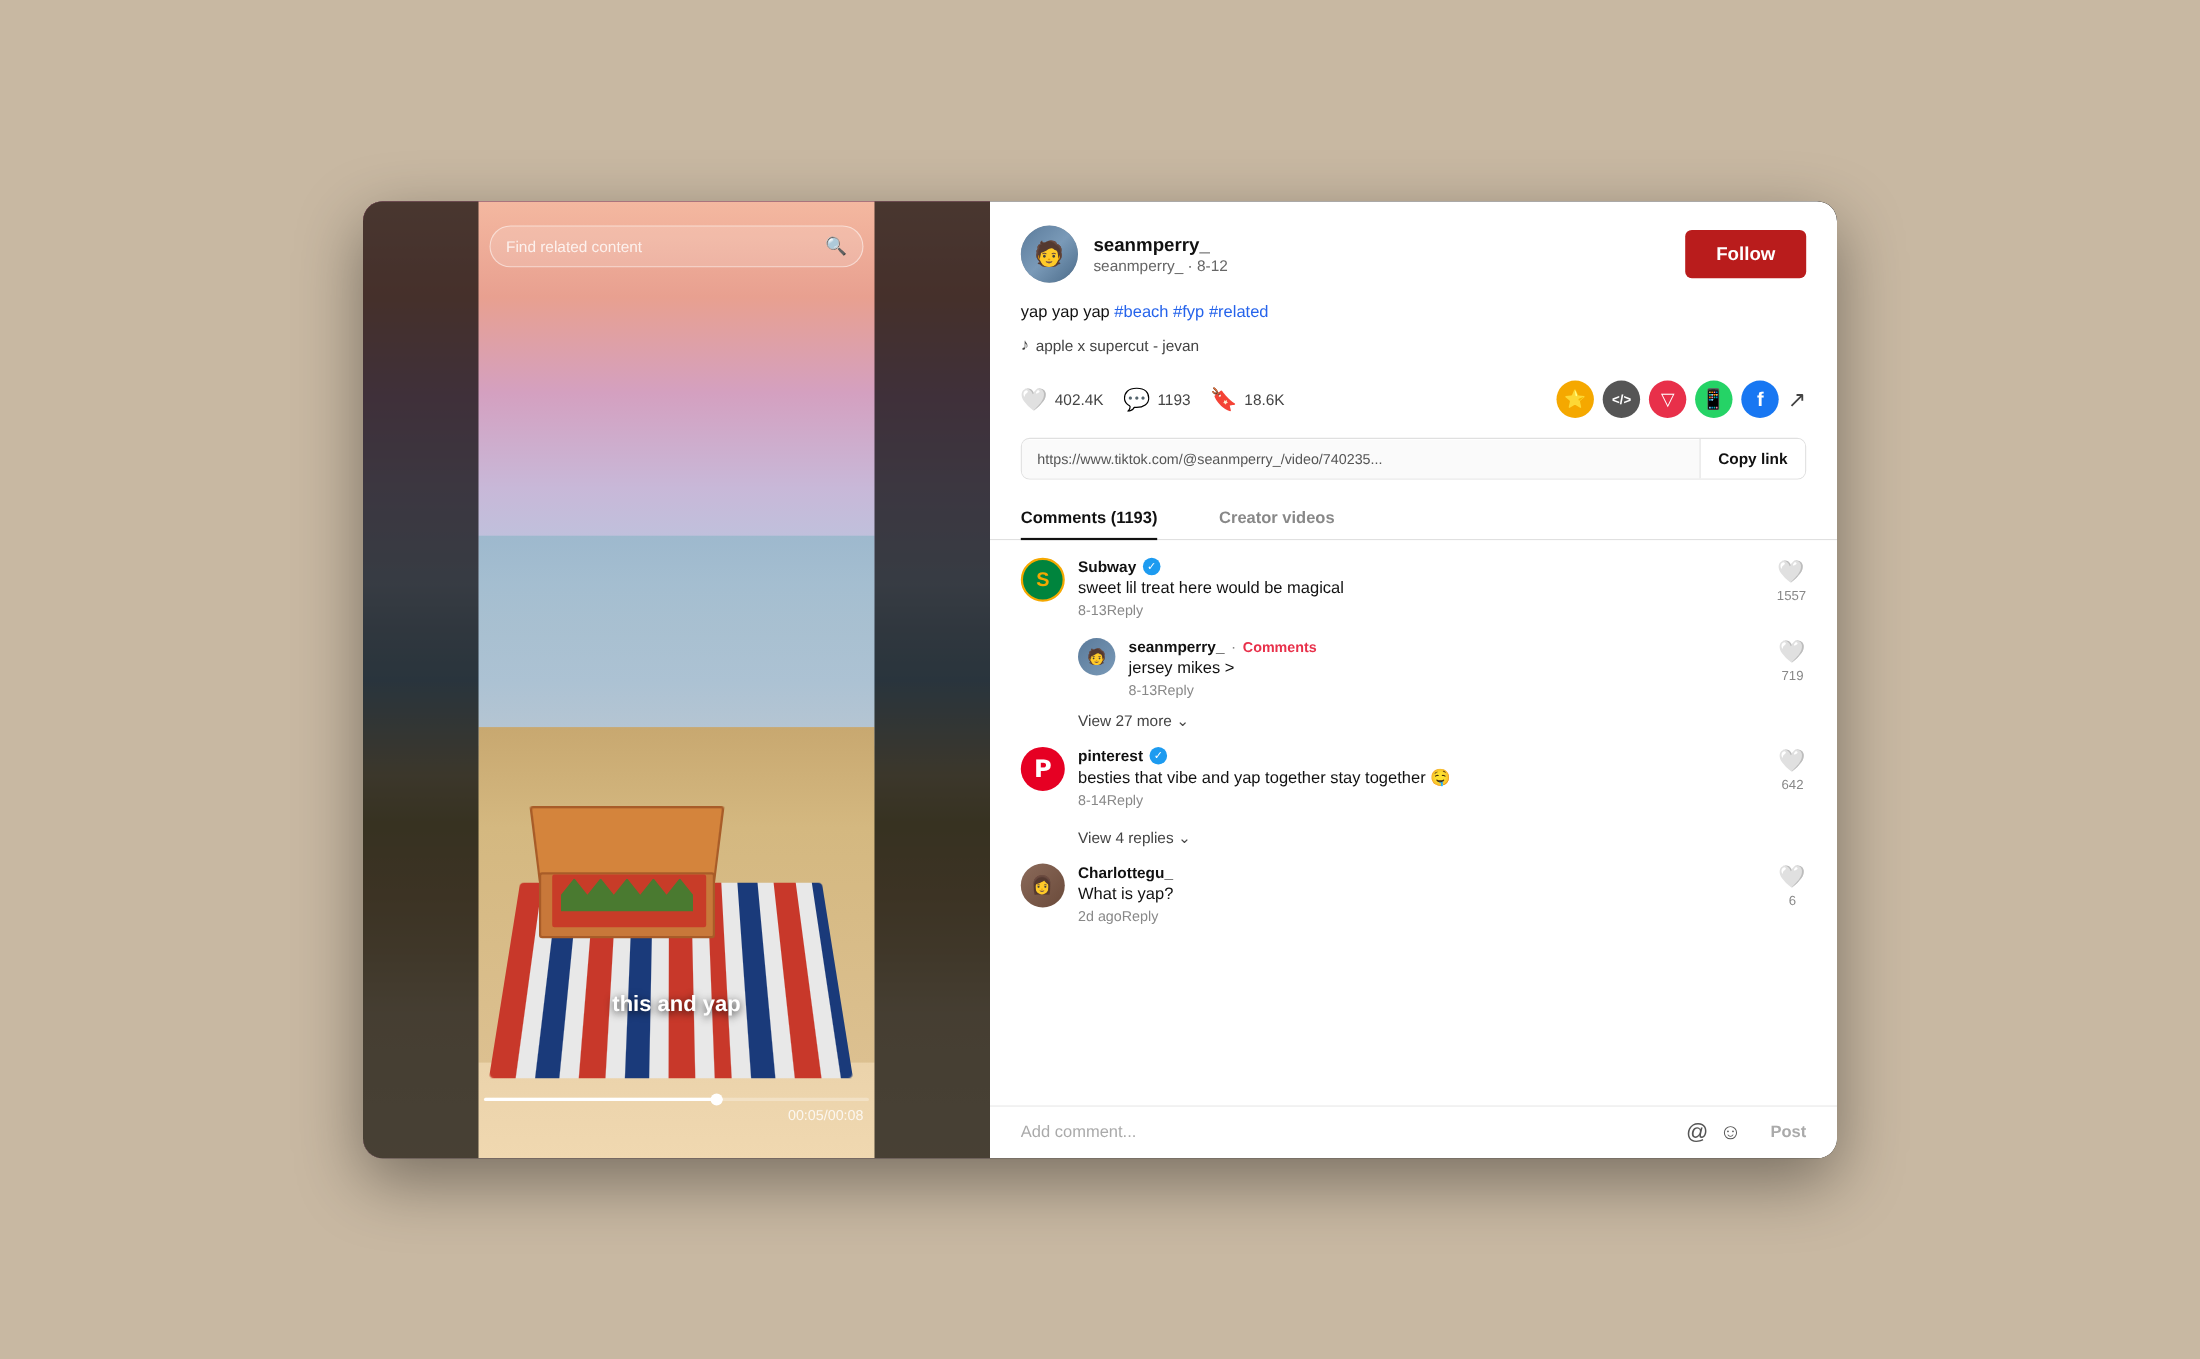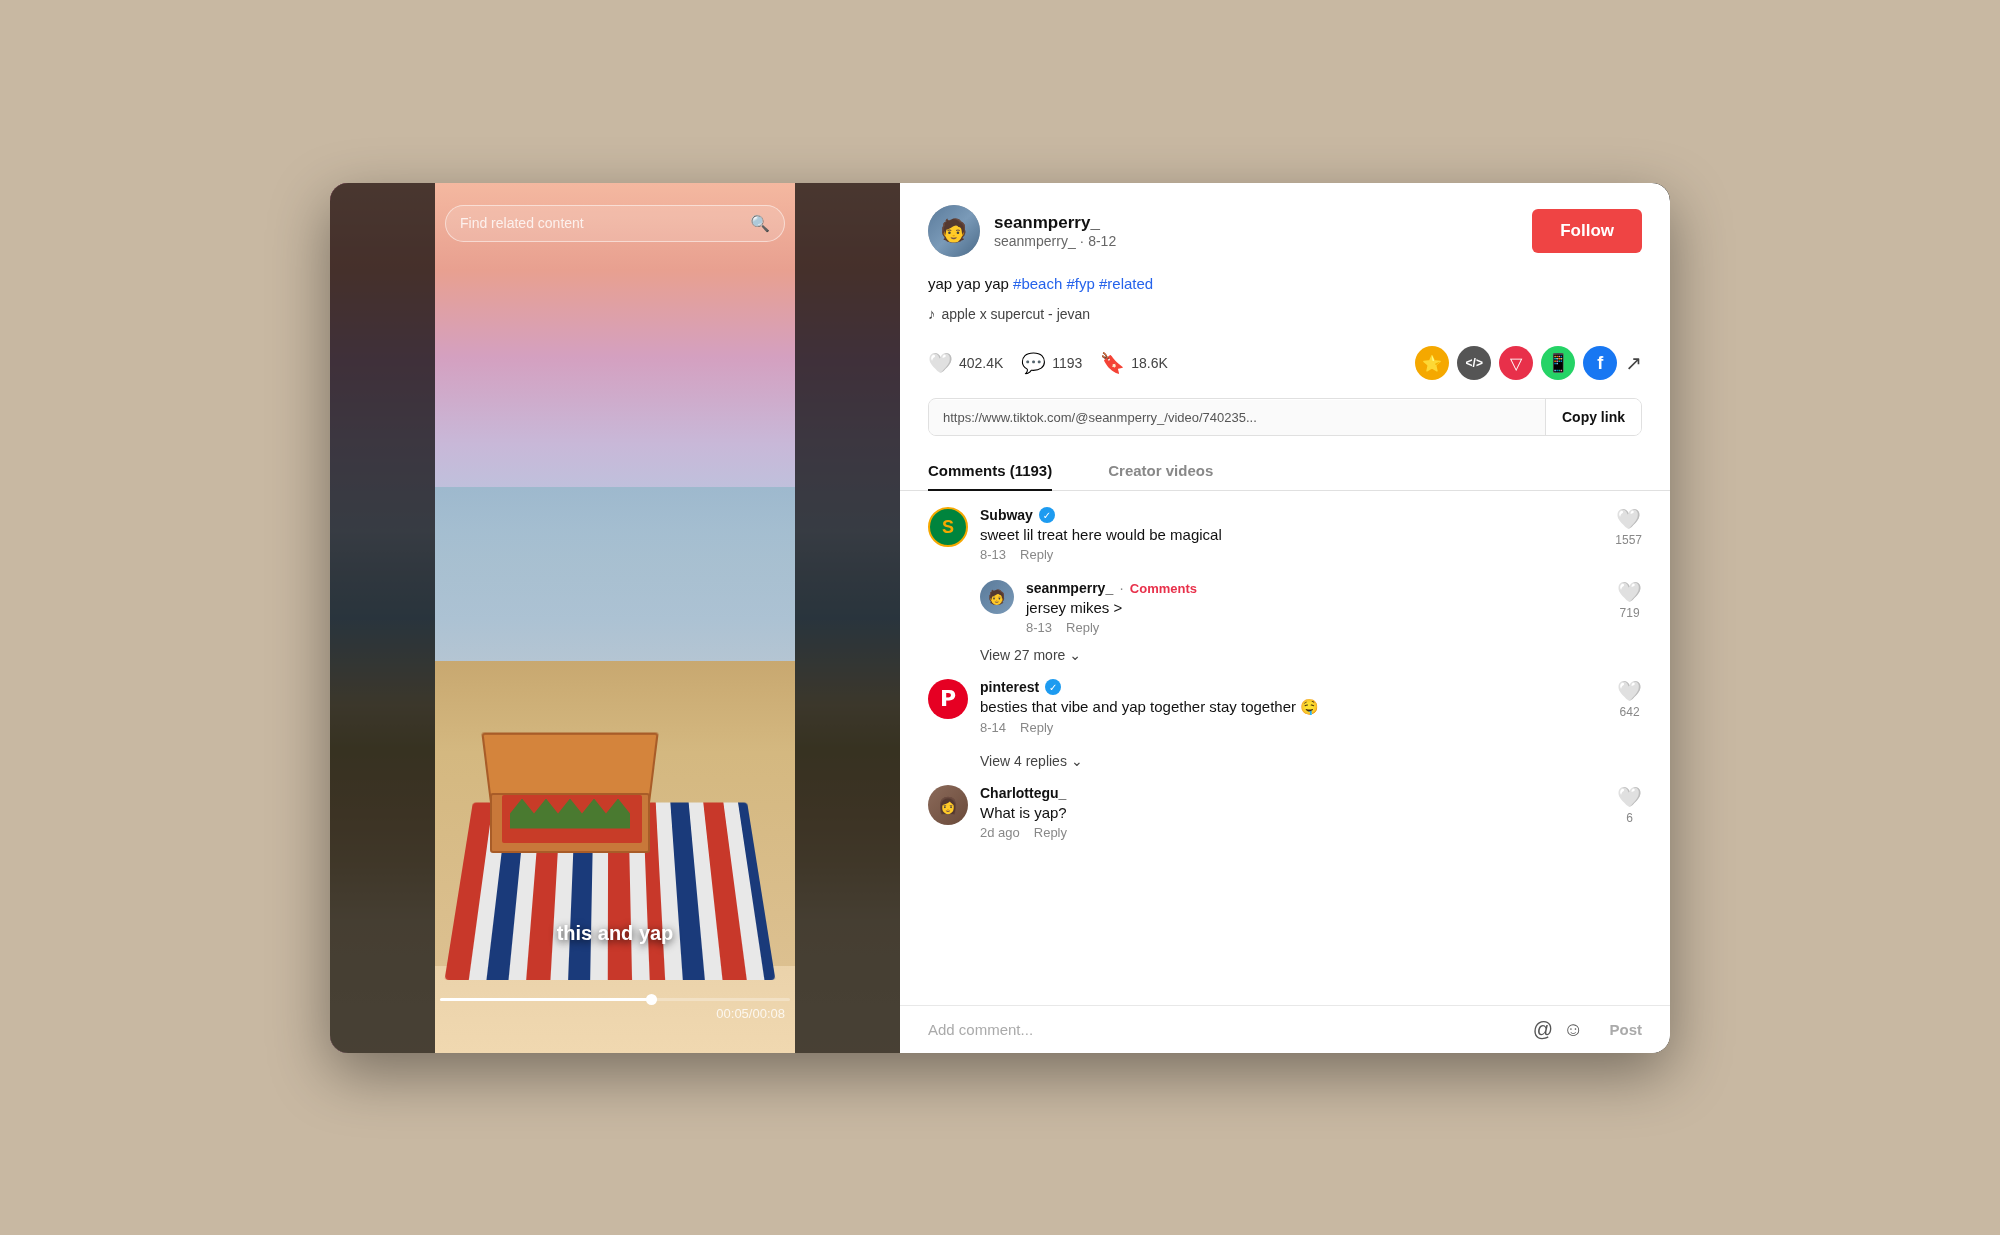--- a/index.html
+++ b/index.html
@@ -208,21 +208,21 @@
       top: 4px;
       left: 8px;
       width: 120px;
       height: 30px;
       background: #4a7a30;
       clip-path: polygon(0 50%, 10% 0, 20% 50%, 30% 0, 40% 50%, 50% 0, 60% 50%, 70% 0, 80% 50%, 90% 0, 100% 50%, 100% 100%, 0 100%);
     }
 
     .video-caption {
       position: absolute;
-      bottom: 108px;
+      bottom: 128px;
       left: 50%;
       transform: translateX(-50%);
       color: white;
       font-size: 20px;
       font-weight: 600;
       text-shadow: 0 2px 8px rgba(0,0,0,0.8);
       white-space: nowrap;
       z-index: 20;
     }
 
@@ -304,21 +304,21 @@
     .username {
       font-size: 17px;
       font-weight: 700;
       color: #111;
     }
     .user-date {
       font-size: 14px;
       color: #666;
     }
     .follow-btn {
-      background: #ef4444;
+      background: #b91c1c;
       color: white;
       border: none;
       border-radius: 6px;
       padding: 12px 28px;
       font-size: 17px;
       font-weight: 700;
       cursor: pointer;
     }
 
     
@@ -471,21 +471,20 @@
       font-weight: 600;
     }
     .comment-text {
       font-size: 15px;
       color: #111;
       margin-bottom: 4px;
     }
     .comment-meta {
       display: flex;
       align-items: center;
-      gap: 14px;
       font-size: 13px;
       color: #888;
     }
     .reply-btn { cursor: pointer; }
     .comment-heart {
       margin-left: auto;
       display: flex;
       flex-direction: column;
       align-items: center;
       gap: 2px;

